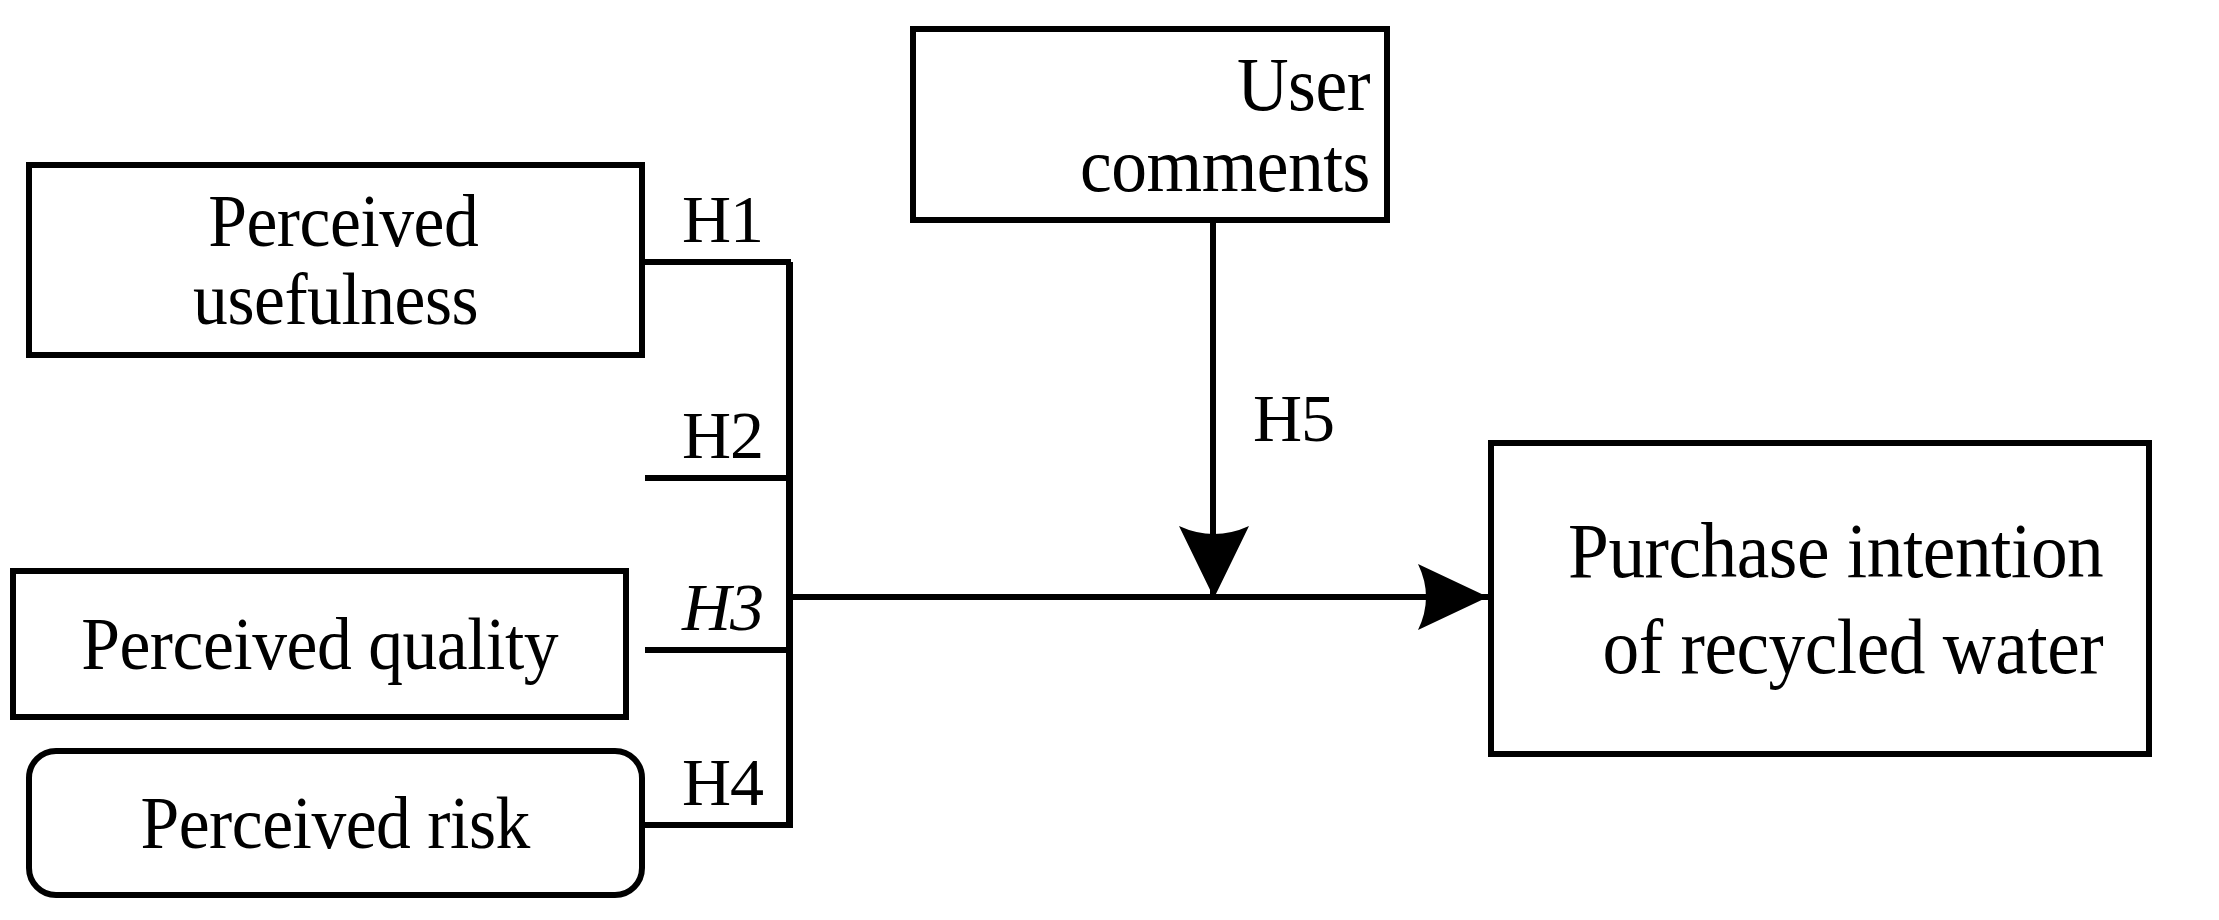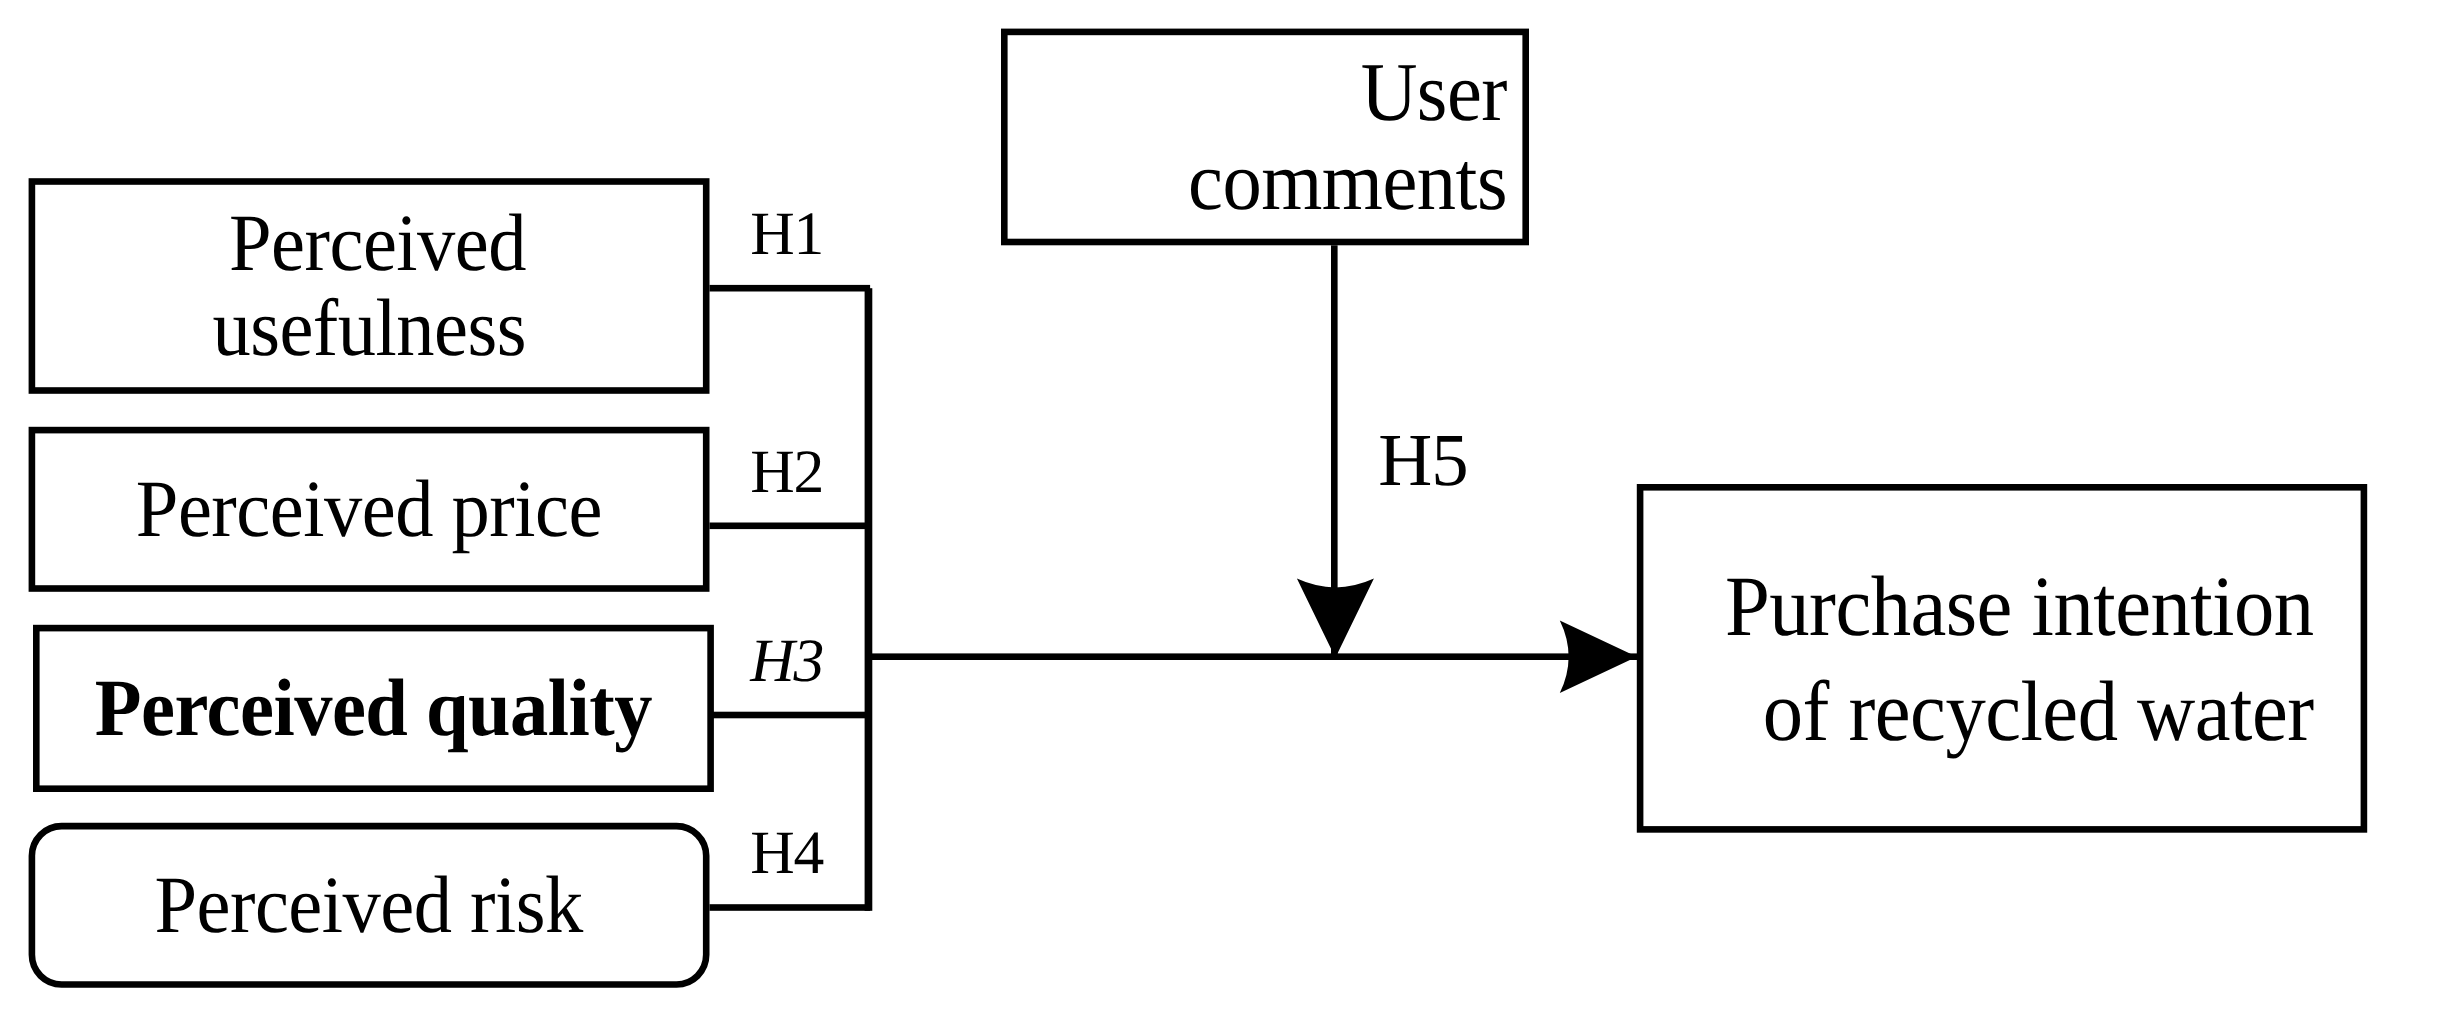--- a/index.html
+++ b/index.html
@@ -6,35 +6,35 @@
   body{width:2219px;height:920px;overflow:hidden;
        font-family:"Liberation Serif","DejaVu Serif",serif;color:#000;}
   #stage{position:relative;width:2219px;height:920px;background:#fff;}
   .box{position:absolute;border:6px solid #000;background:#fff;
        display:flex;align-items:center;justify-content:center;
        box-sizing:border-box;text-align:right;}
   .box .txt{font-size:74px;line-height:1.06;letter-spacing:-0.5px;
             transform:scaleX(0.94);transform-origin:center;white-space:pre-line;}
   #box-usefulness{left:26px;top:162px;width:619px;height:196px;}
   #box-price{left:26px;top:388px;width:619px;height:150px;}
-  #box-quality{left:30px;top:568px;width:619px;height:152px;font-weight:bold;}
+  #box-quality{left:10px;top:568px;width:619px;height:152px;}
   #box-risk{left:26px;top:748px;width:619px;height:150px;border-radius:30px;}
   #box-comments{left:910px;top:26px;width:480px;height:197px;}
   #box-comments .txt{font-size:76px;}
   #box-intention{left:1488px;top:440px;width:664px;height:317px;padding-left:32px;}
   #box-intention .txt{font-size:78px;line-height:1.22;}
   .vline{position:absolute;background:#000;}
   .hline{position:absolute;background:#000;}
   #bracket-vertical{left:786px;top:262px;width:7px;height:566px;}
   .stub{height:6px;background:#000;position:absolute;}
   #stub-h1{left:645px;top:259px;width:146px;}
   #stub-h2{left:645px;top:475px;width:146px;}
   #stub-h3{left:645px;top:647px;width:146px;}
   #stub-h4{left:645px;top:822px;width:146px;}
-  .hlabel{position:absolute;font-size:56px;line-height:1;letter-spacing:-1px;}
+  .hlabel{position:absolute;font-size:68px;line-height:1;letter-spacing:-1px;}
   #label-h1{left:682px;top:185px;}
   #label-h2{left:682px;top:401px;}
   #label-h3{left:682px;top:573px;font-style:italic;}
   #label-h4{left:682px;top:748px;}
   #label-h5{left:1253px;top:384px;font-size:68px;}
   #main-arrow-line{left:791px;top:594px;width:700px;height:6px;}
   #arrow-right{position:absolute;left:1412px;top:558px;width:78px;height:78px;}
   #h5-line{left:1210px;top:223px;width:6px;height:375px;}
   #arrow-down{position:absolute;left:1175px;top:522px;width:78px;height:78px;}
   svg{display:block;overflow:visible;}
@@ -42,23 +42,20 @@
 </head>
 <body>
 
 <div id="stage">
 
   <div class="box" id="box-usefulness">
     <span class="txt">Perceived
 usefulness</span>
   </div>
 
-  <div class="box" id="box-price">
-    <span class="txt">Perceived price</span>
-  </div>
 
   <div class="box" id="box-quality">
     <span class="txt">Perceived quality</span>
   </div>
 
   <div class="box" id="box-risk">
     <span class="txt">Perceived risk</span>
   </div>
 
   <div class="box" id="box-comments">

